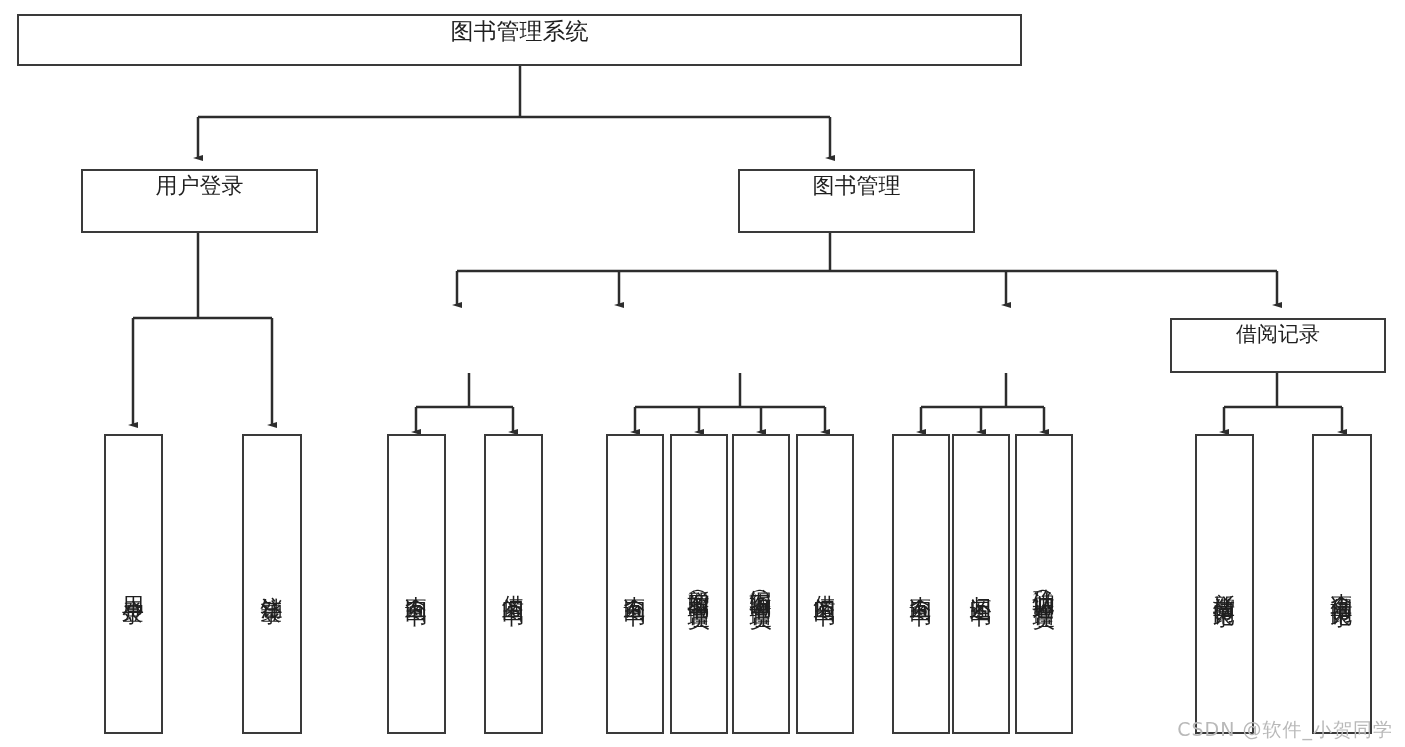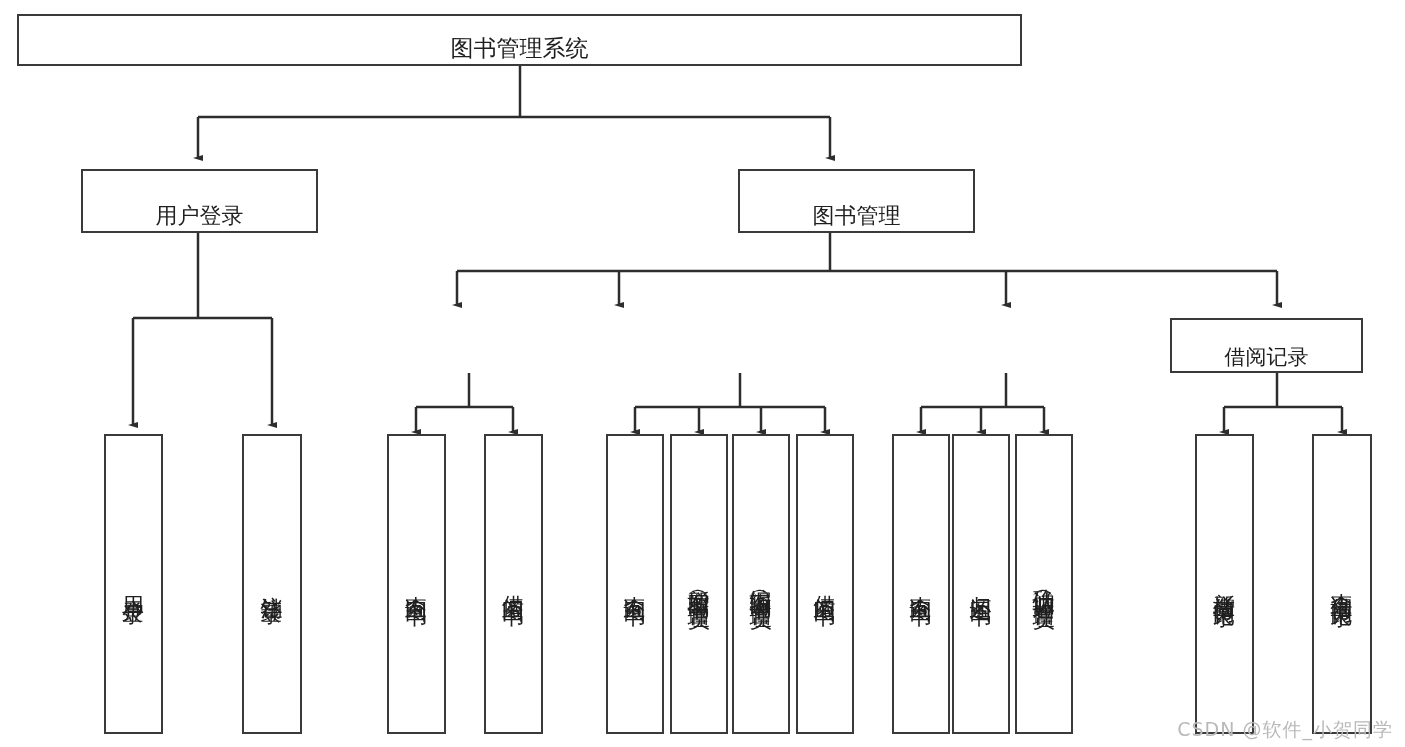--- a/index.html
+++ b/index.html
@@ -17,21 +17,21 @@
     height: 747px;
     background: #ffffff;
     overflow: hidden;
   }
   .node {
     position: absolute;
     box-sizing: border-box;
     border: 2px solid #3a3a3a;
     background: #ffffff;
     display: flex;
-    align-items: flex-end;
+    align-items: flex-start;
     justify-content: center;
     color: #1f1f1f;
   }
   .node.root {
     font-size: 23px;
   }
   .node.level2 {
     font-size: 22px;
   }
   .node.level3 {
@@ -132,21 +132,21 @@
     <span>图书管理系统</span>
   </div>
 
   <div class="node level2" style="left:81px; top:169px; width:237px; height:64px;">
     <span>用户登录</span>
   </div>
   <div class="node level2" style="left:738px; top:169px; width:237px; height:64px;">
     <span>图书管理</span>
   </div>
 
-  <div class="node level3" style="left:1170px; top:318px; width:193px; height:55px;">
+  <div class="node level3" style="left:1170px; top:318px; width:216px; height:55px;">
     <span>借阅记录</span>
   </div>
 
   <div class="node leaf" style="left:104px; top:434px; width:59px; height:300px;">
     <span class="leaf-text">用户登录</span>
   </div>
   <div class="node leaf" style="left:242px; top:434px; width:60px; height:300px;">
     <span class="leaf-text">注销登录</span>
   </div>
 

